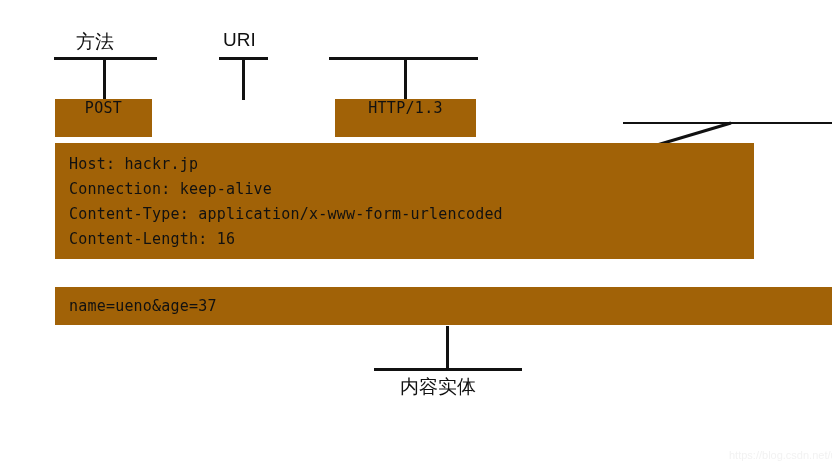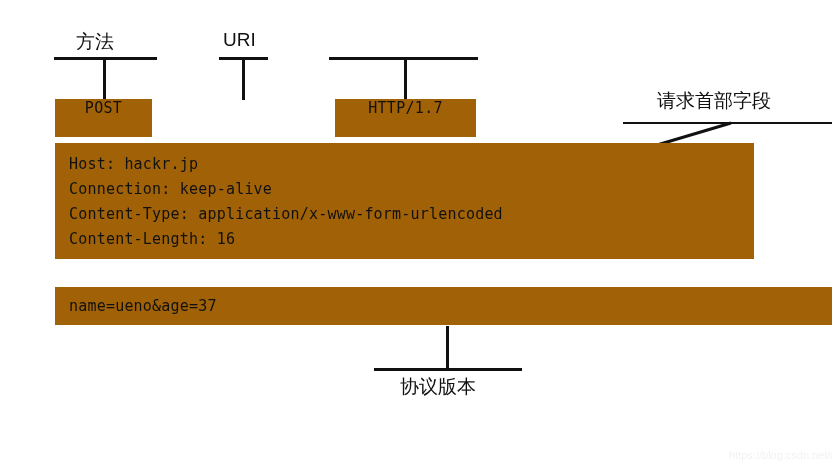--- a/index.html
+++ b/index.html
@@ -145,40 +145,39 @@
 
   <div class="rule-h" style="left:300px; top:57px; width:149px;"></div>
   <div class="rule-v" style="left:375px; top:57px; height:43px;"></div>
 
   <div class="msg-box mono start-line-box" id="box-method">
     <span>POST</span>
   </div>
 
 
   <div class="msg-box mono start-line-box" id="box-version">
-    <span>HTTP/1.7</span>
+    <span>HTTP/1.3</span>
   </div>
 
-  <div class="anno" style="left:628px; top:88px;">请求首部字段</div>
   <div class="rule-h thin" style="left:594px; top:122px; width:224px;"></div>
   <svg class="overlay" viewBox="0 0 832 471">
     <line x1="702" y1="123" x2="628" y2="145" stroke="#111111" stroke-width="3"></line>
   </svg>
 
   <div class="msg-box" id="box-headers">
     <div class="hdr-line">Host: hackr.jp</div>
     <div class="hdr-line">Connection: keep-alive</div>
     <div class="hdr-line">Content-Type: application/x-www-form-urlencoded</div>
     <div class="hdr-line">Content-Length: 16</div>
   </div>
 
   <div class="msg-box" id="box-body">
     <div class="body-line">name=ueno&amp;age=37</div>
   </div>
 
   <div class="rule-v" style="left:417px; top:326px; height:43px;"></div>
   <div class="rule-h" style="left:345px; top:368px; width:148px;"></div>
-  <div class="anno" style="left:371px; top:374px;">协议版本</div>
+  <div class="anno" style="left:371px; top:374px;">内容实体</div>
 
 
   <div id="watermark">https://blog.csdn.net/u012002125</div>
 
 </div>
 
 </body></html>

